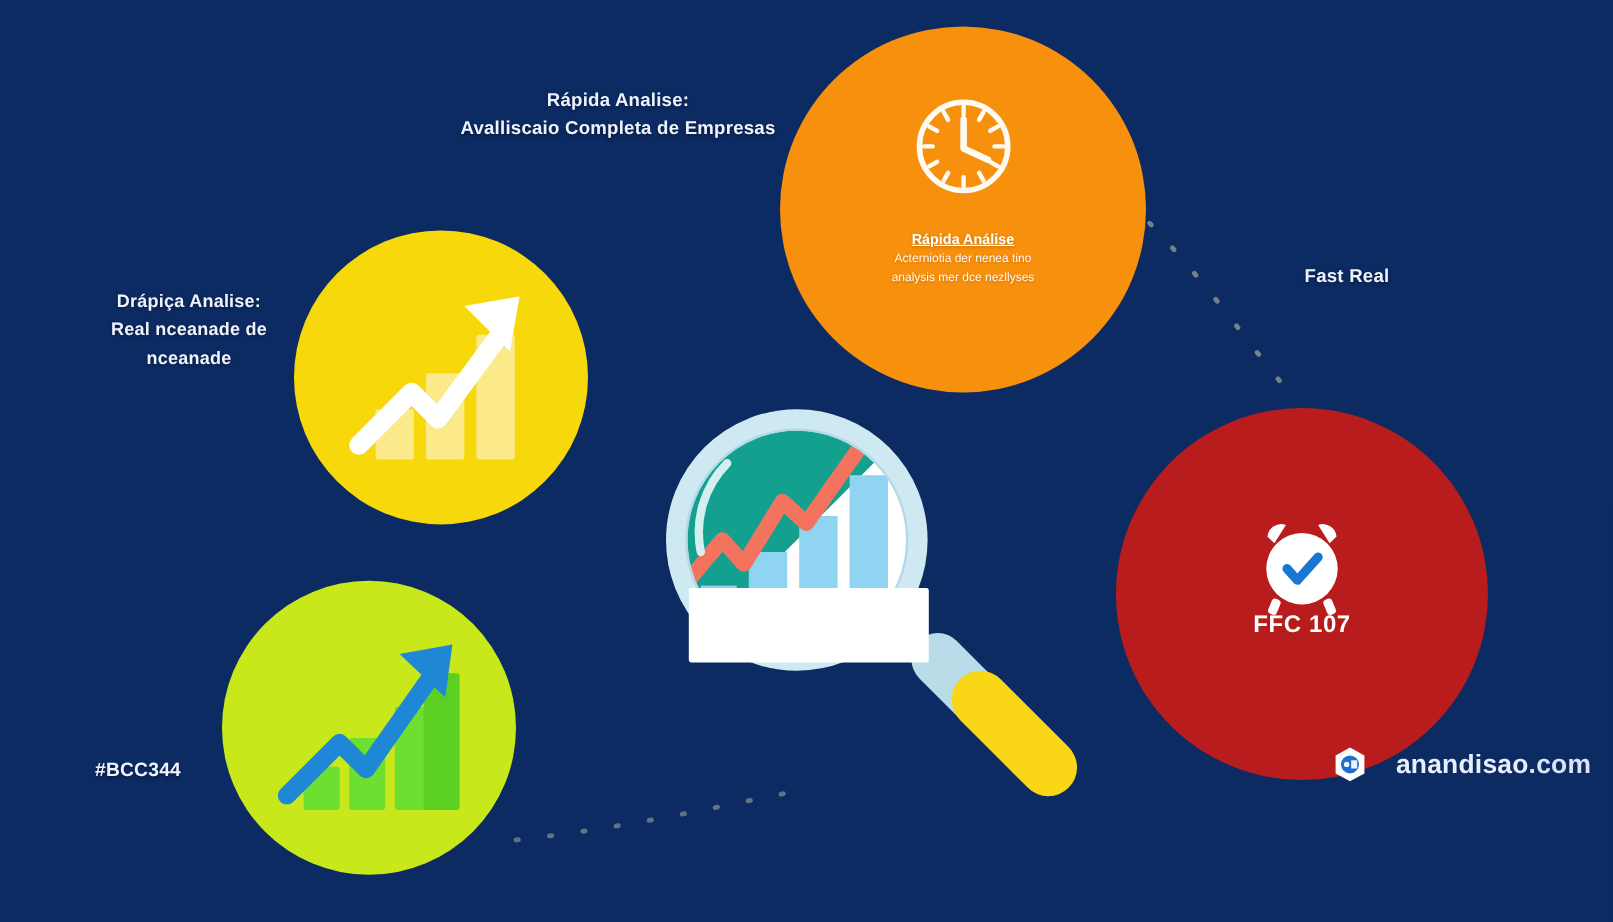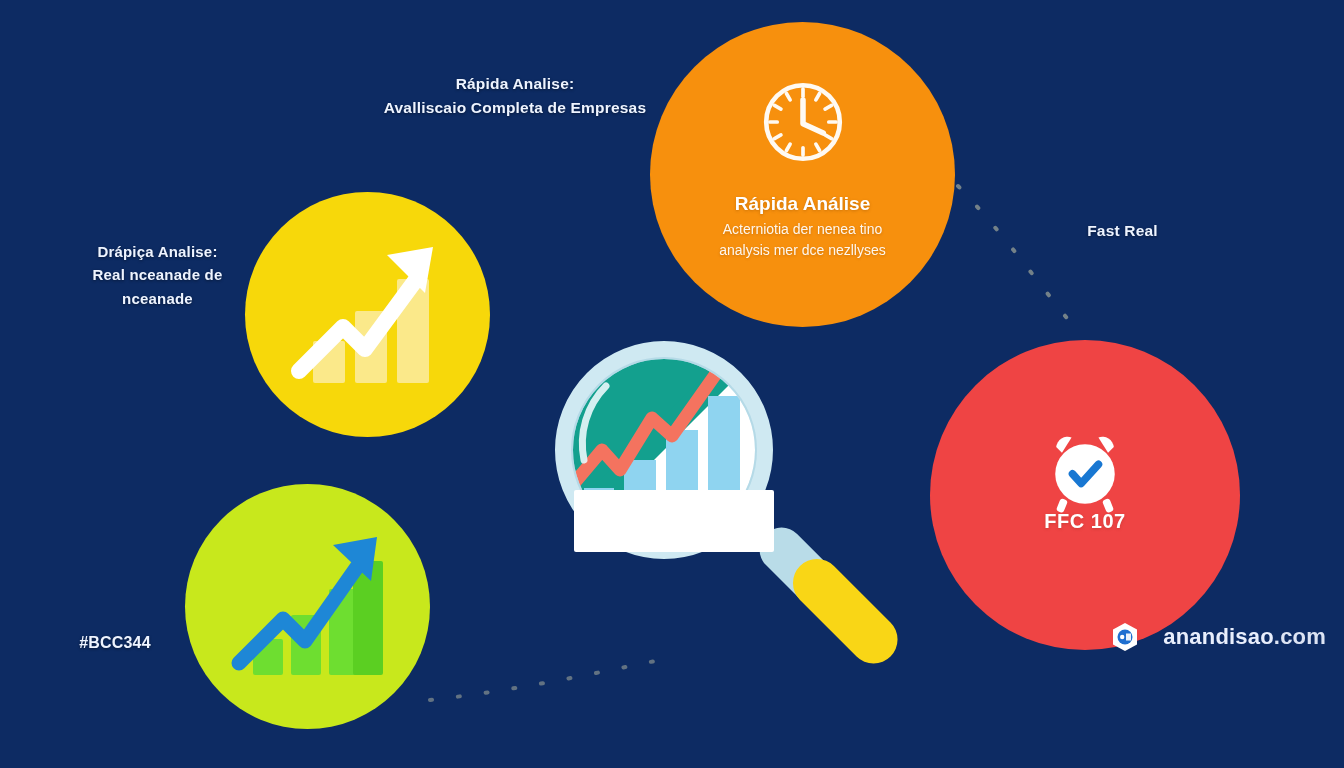--- a/index.html
+++ b/index.html
@@ -16,37 +16,37 @@
   .node { position:absolute; border-radius:50%; display:flex;
           flex-direction:column; align-items:center; justify-content:center; }
 
   
   .c-yellow { left:245px; top:192px; width:245px; height:245px; background:#f7d80a; }
   
   .c-lime   { left:185px; top:484px; width:245px; height:245px; background:#c8e81c; }
   
   .c-orange { left:650px; top:22px; width:305px; height:305px; background:#f7900d; }
   
-  .c-coral  { left:930px; top:340px; width:310px; height:310px; background:#ef4444; }
+  .c-coral  { left:930px; top:340px; width:310px; height:310px; background:#b91c1c; }
 
   
   .navy-text { position:absolute; color:#eef4ff; text-align:center;
                font-weight:bold; letter-spacing:.2px;
                text-shadow:0 1px 3px rgba(0,0,0,.45); }
 
   .t-title  { left:365px; top:72px; width:300px; font-size:15.5px; line-height:1.55; }
   .t-left   { left:55px;  top:240px; width:205px; font-size:15px; line-height:1.55; }
   .t-tempo  { left:1040px; top:220px; width:165px; font-size:15.5px; line-height:1.4; }
   .t-hex    { left:55px;  top:604px; width:120px; font-size:16px; line-height:1.4;margin-top:28px; }
 
   
   .orange-cap { position:absolute; left:0; right:0; top:168px; text-align:center;
                 color:#fff; text-shadow:0 1px 3px rgba(120,60,0,.35); }
-  .orange-cap .h { font-size:19px; font-weight:bold; line-height:1.5; }
-  .orange-cap .s { font-size:14px; line-height:1.55; opacity:.93; padding:0 24px; }
+  .orange-cap .h { font-size:12px; font-weight:bold; line-height:1.5;text-decoration:underline; }
+  .orange-cap .s { font-size:10px; line-height:1.55; opacity:.93; padding:0 24px; }
 
   .coral-cap { position:absolute; left:0; right:0; top:170px; text-align:center;
                color:#fff; font-size:20px; font-weight:bold;
                letter-spacing:.5px; text-shadow:0 1px 3px rgba(140,50,35,.35); }
 
   
   .mag-wrap { position:absolute; left:548px; top:338px; width:360px; height:350px; }
   .mag-card { position:absolute; left:26px; top:152px; width:200px; height:62px;
               background:#fff; border-radius:2px; }
 

